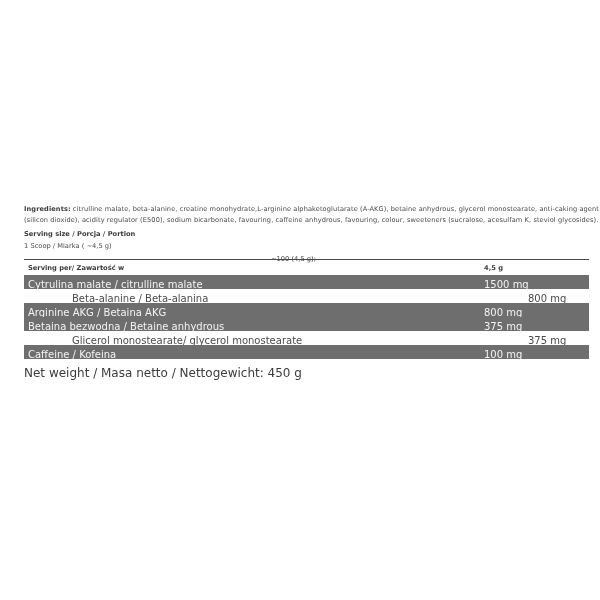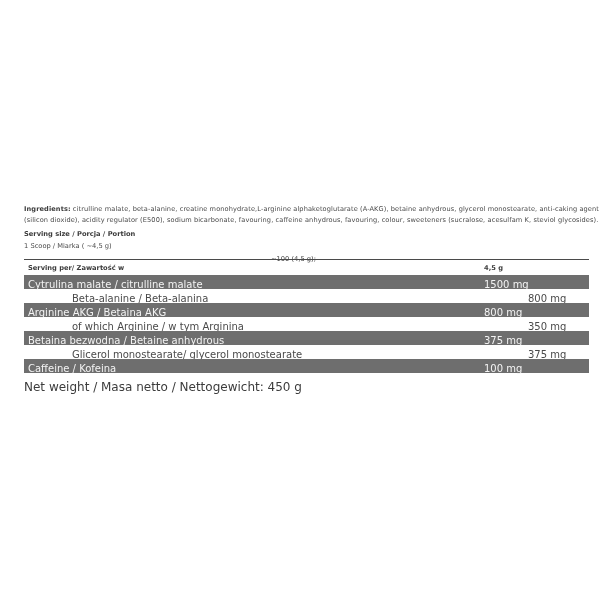--- a/index.html
+++ b/index.html
@@ -125,24 +125,20 @@
       <span class="cell-value">1500 mg</span>
     </div>
     <div class="facts-row plain">
       <span class="cell-name">Beta-alanine / Beta-alanina</span>
       <span class="cell-value">800 mg</span>
     </div>
     <div class="facts-row highlight">
       <span class="cell-name">Arginine AKG / Betaina AKG</span>
       <span class="cell-value">800 mg</span>
     </div>
-    <div class="facts-row plain">
-      <span class="cell-name">of which Arginine / w tym Arginina</span>
-      <span class="cell-value">350 mg</span>
-    </div>
     <div class="facts-row highlight">
       <span class="cell-name">Betaina bezwodna / Betaine anhydrous</span>
       <span class="cell-value">375 mg</span>
     </div>
     <div class="facts-row plain">
       <span class="cell-name">Glicerol monostearate/ glycerol monostearate</span>
       <span class="cell-value">375 mg</span>
     </div>
     <div class="facts-row highlight">
       <span class="cell-name">Caffeine / Kofeina</span>

